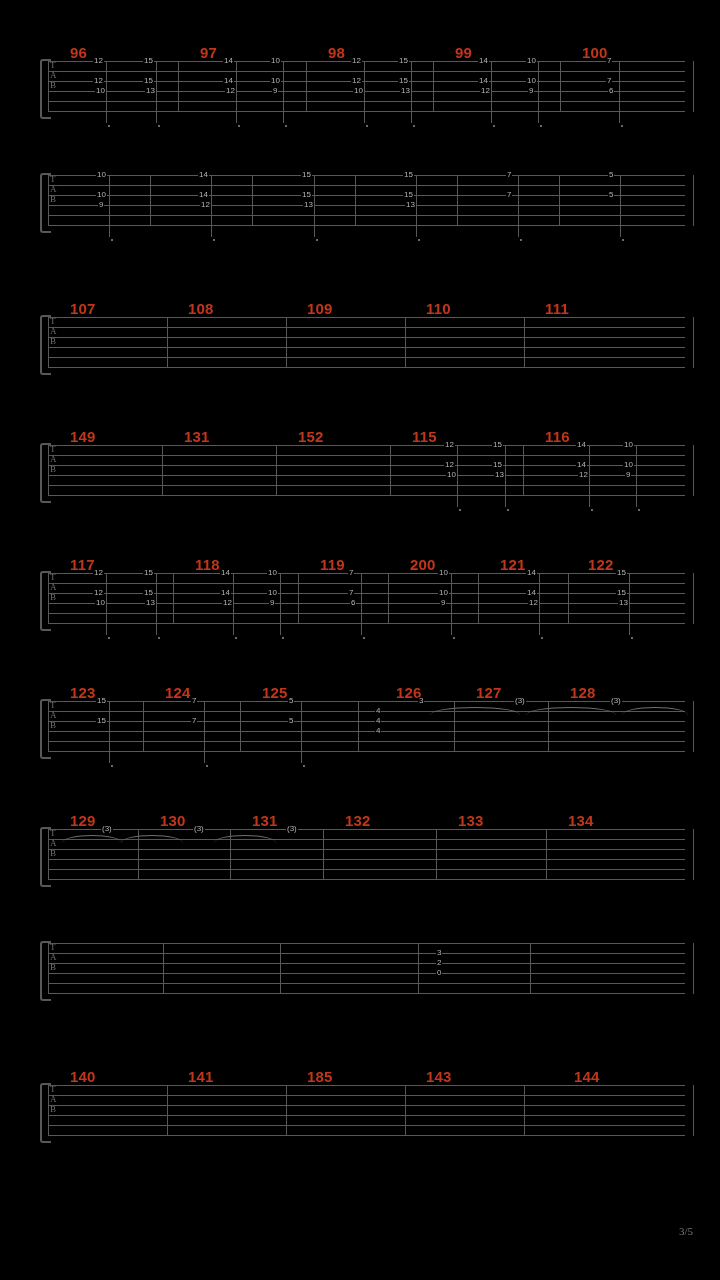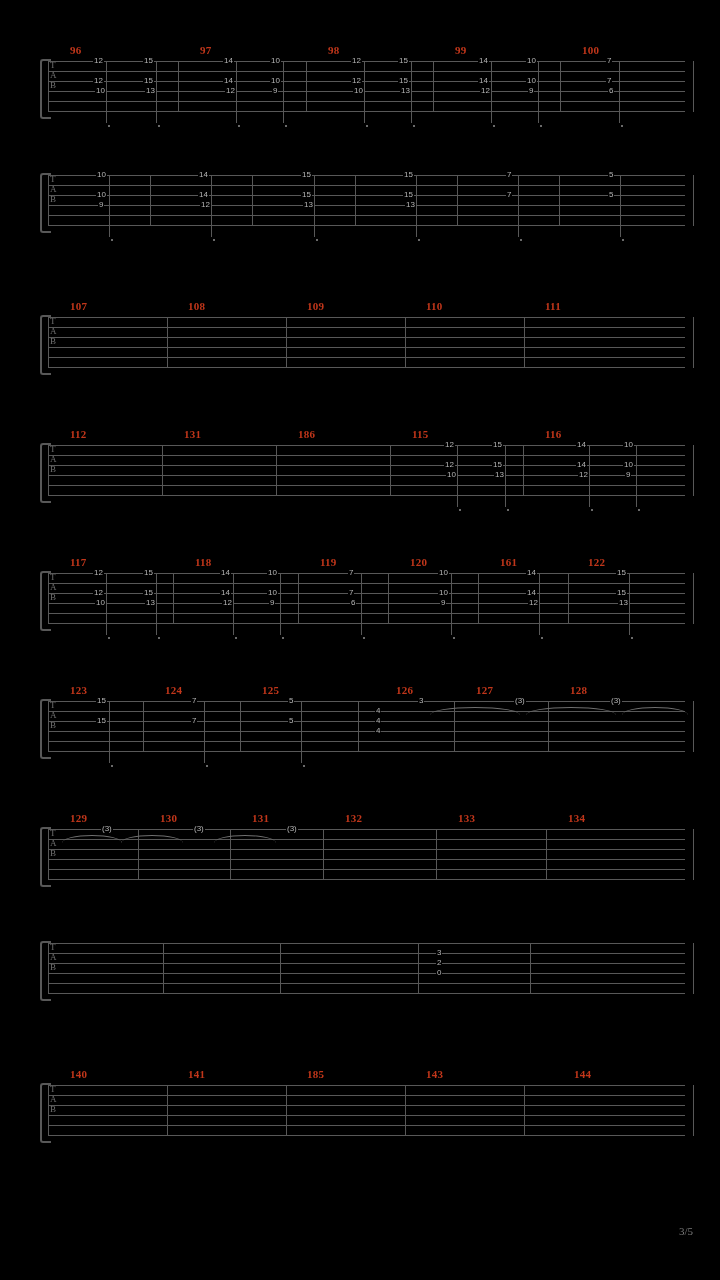--- a/index.html
+++ b/index.html
@@ -26,23 +26,23 @@
     left: 40px;
     width: 645px;
   }
   .measure-numbers {
     position: relative;
     height: 14px;
   }
   .measure-num {
     position: absolute;
     color: #c1361a;
-    font-size: 11px;
+    font-size: 15px;
     font-weight: bold;
-    font-family: Liberation Serif, serif;
+    font-family: Liberation Sans, sans-serif;
     letter-spacing: 0.2px;
     white-space: nowrap;
   }
   .staff-wrap {
     position: relative;
     height: 58px;
     margin-top: 3px;
   }
   
   .staff-lines {
@@ -295,23 +295,23 @@
           <div class="barline" style="left: 8px;"></div>
           <div class="barline" style="left: 127px;"></div>
           <div class="barline" style="left: 246px;"></div>
           <div class="barline" style="left: 365px;"></div>
           <div class="barline" style="left: 484px;"></div>
           <div class="barline" style="left: 653px;"></div>
         </div>
       </div>
       <div class="system" style="top: 428px;">
         <div class="measure-numbers">
-          <div class="measure-num" style="left: 30px;">112</div>
+          <div class="measure-num" style="left: 30px;">149</div>
           <div class="measure-num" style="left: 144px;">131</div>
-          <div class="measure-num" style="left: 258px;">186</div>
+          <div class="measure-num" style="left: 258px;">152</div>
           <div class="measure-num" style="left: 372px;">115</div>
           <div class="measure-num" style="left: 505px;">116</div>
         </div>
         <div class="staff-wrap">
           <div class="bracket"></div>
           <div class="staff-lines">
             <div class="ln" style="top: 0px;"></div>
             <div class="ln" style="top: 10px;"></div>
             <div class="ln" style="top: 20px;"></div>
             <div class="ln" style="top: 30px;"></div>
@@ -349,22 +349,22 @@
           <div class="beat-dot" style="left: 467px; top: 64px;"></div>
           <div class="beat-dot" style="left: 551px; top: 64px;"></div>
           <div class="beat-dot" style="left: 598px; top: 64px;"></div>
         </div>
       </div>
       <div class="system" style="top: 556px;">
         <div class="measure-numbers">
           <div class="measure-num" style="left: 30px;">117</div>
           <div class="measure-num" style="left: 155px;">118</div>
           <div class="measure-num" style="left: 280px;">119</div>
-          <div class="measure-num" style="left: 370px;">120</div>
-          <div class="measure-num" style="left: 460px;">161</div>
+          <div class="measure-num" style="left: 370px;">200</div>
+          <div class="measure-num" style="left: 460px;">121</div>
           <div class="measure-num" style="left: 548px;">122</div>
         </div>
         <div class="staff-wrap">
           <div class="bracket"></div>
           <div class="staff-lines">
             <div class="ln" style="top: 0px;"></div>
             <div class="ln" style="top: 10px;"></div>
             <div class="ln" style="top: 20px;"></div>
             <div class="ln" style="top: 30px;"></div>
             <div class="ln" style="top: 40px;"></div>

